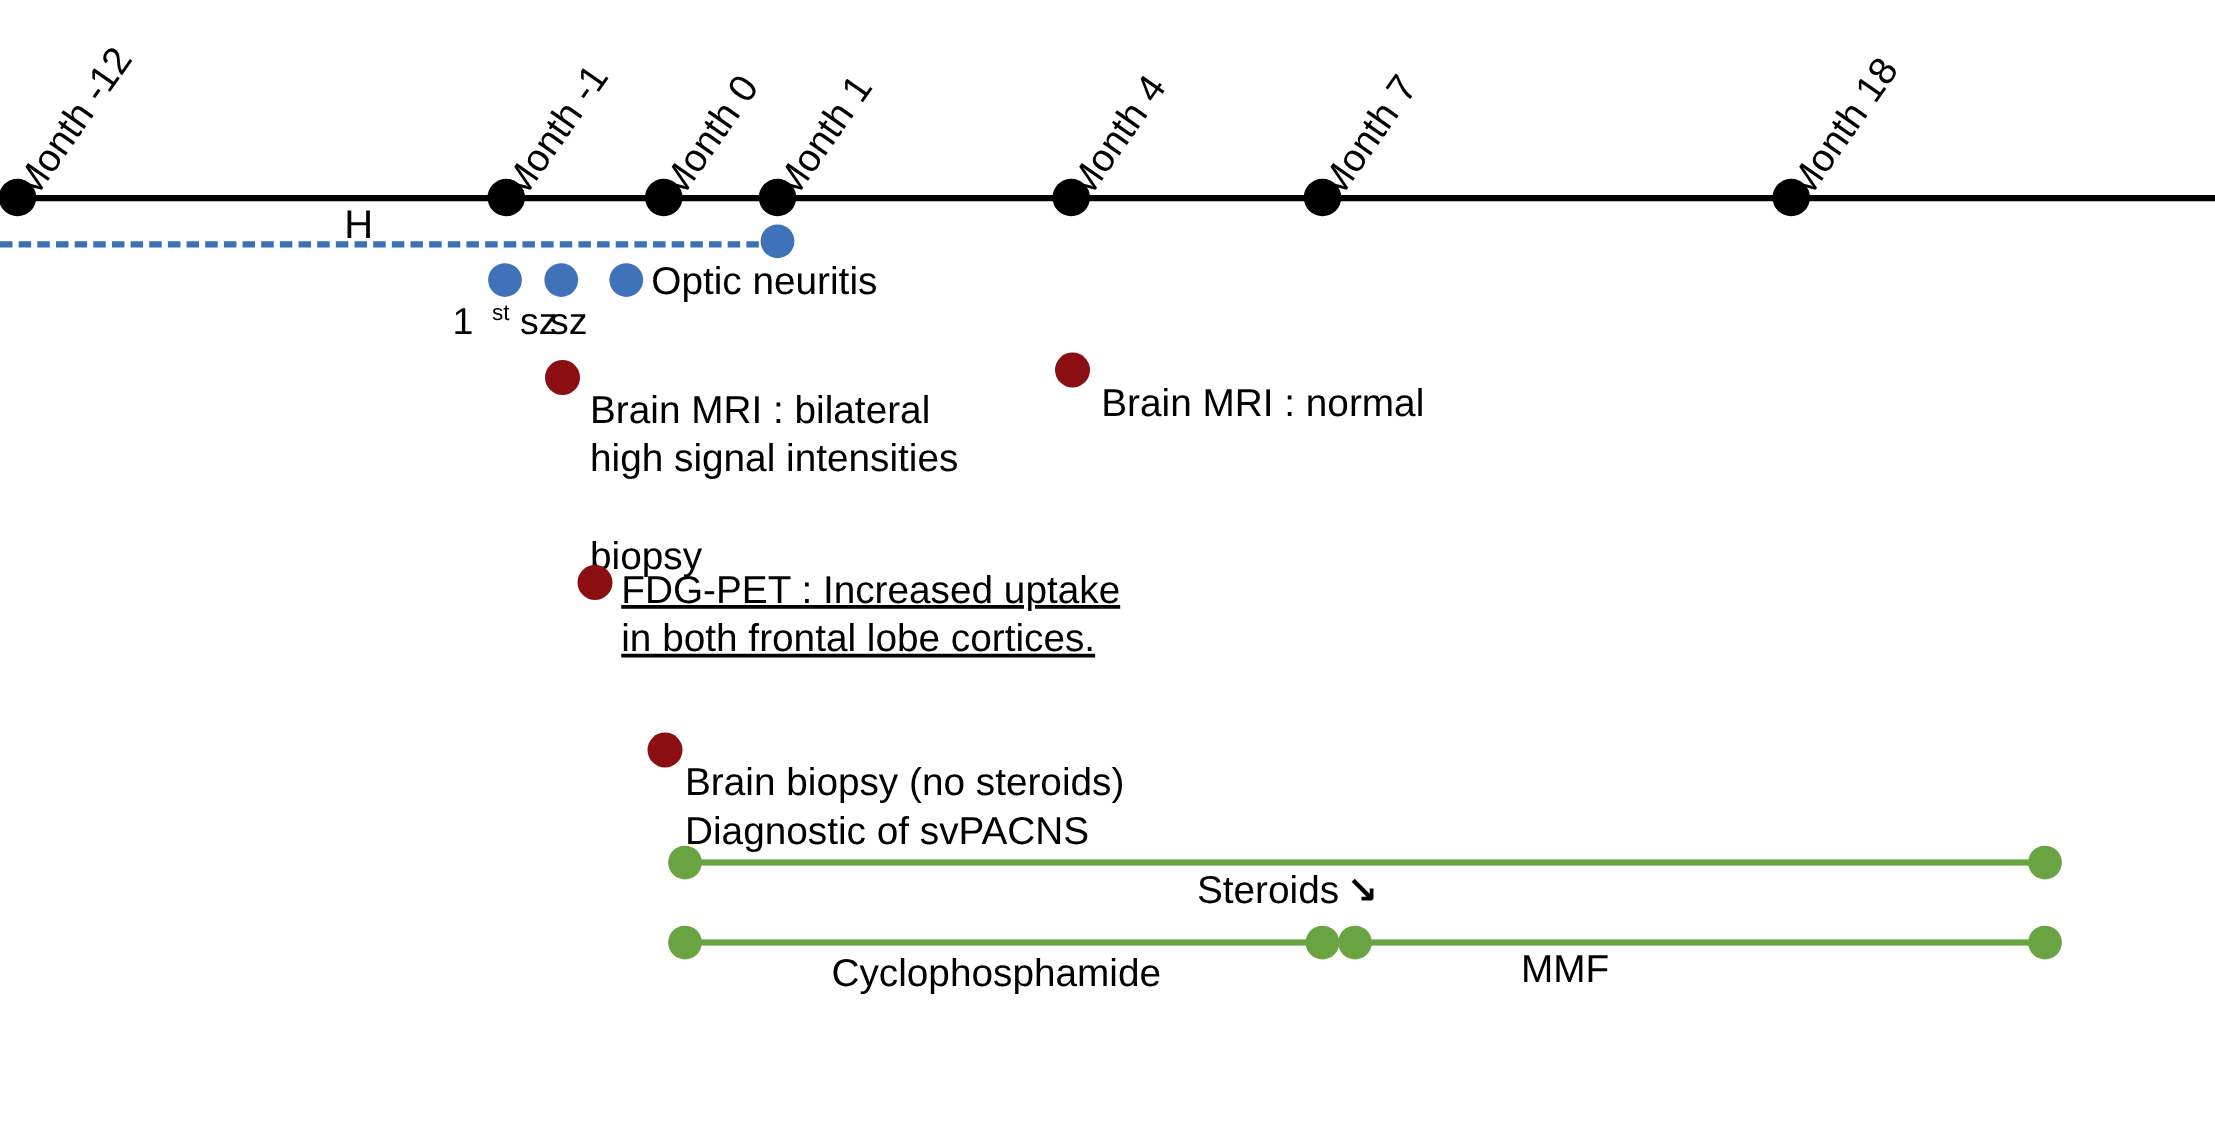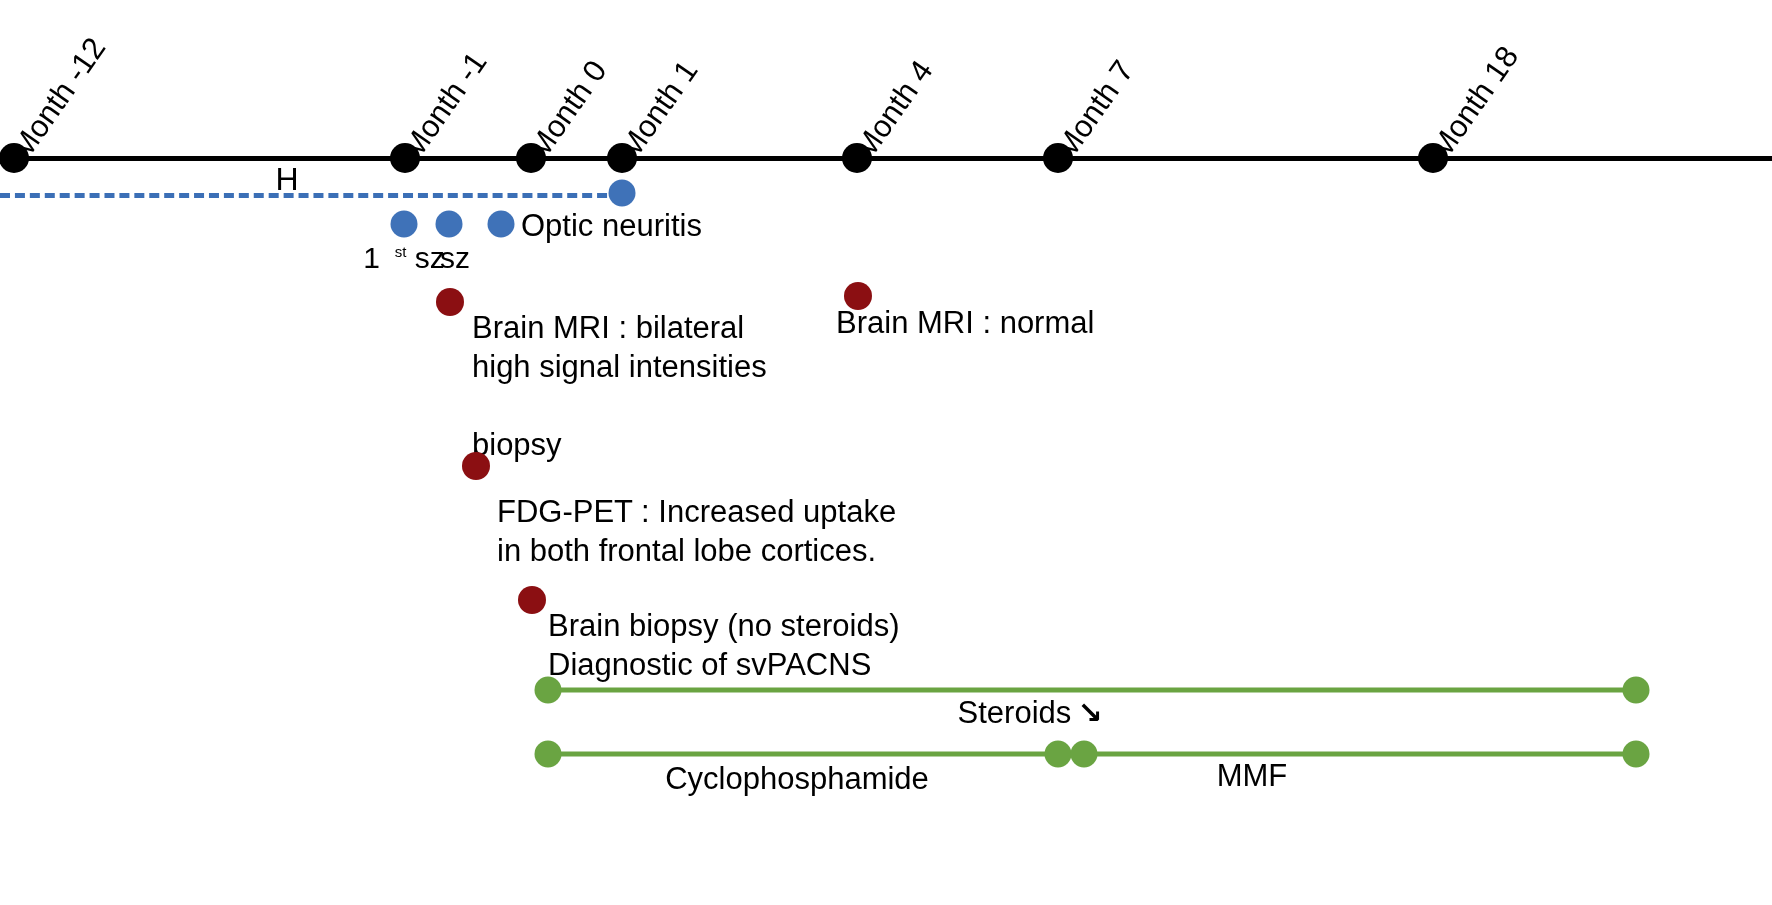--- a/index.html
+++ b/index.html
@@ -77,21 +77,21 @@
     transform: translateY(-50%);
   }
   .sz-label {
     position: absolute;
     font-size: 30px;
     line-height: 1;
     white-space: nowrap;
     transform: translateX(-50%);
   }
   .sz-label sup {
-    font-size: 15px;
+    font-size: 18px;
     vertical-align: super;
     line-height: 0;
     margin-left: 15px;
   }
 
   
   .red-dot {
     position: absolute;
     width: 28px;
     height: 28px;
@@ -171,24 +171,24 @@
   <div class="blue-dot" style="left:501px; top:224px;"></div>
   <div class="blue-text" style="left:521px; top:225px;">Optic neuritis</div>
 
   <div class="sz-label" style="left:404px; top:243px;"><span>1<sup>st</sup> sz</span></div>
   <div class="sz-label" style="left:455px; top:243px;">sz</div>
 
   <div class="red-dot" style="left:450px; top:302px;"></div>
   <div class="red-text" style="left:472px; top:284px;"><span>Brain MRI : bilateral</span><br><span>high signal intensities</span><br><br><span>biopsy</span></div>
 
   <div class="red-dot" style="left:858px; top:296px;"></div>
-  <div class="red-text" style="left:836px; top:279px;"><span>Brain MRI : normal</span></div>
+  <div class="red-text" style="left:881px; top:279px;"><span>Brain MRI : normal</span></div>
 
   <div class="red-dot" style="left:476px; top:466px;"></div>
-  <div class="red-text" style="left:497px; top:468px;"><span>FDG-PET : Increased uptake</span><br><span>in both frontal lobe cortices.</span><br></div>
+  <div class="red-text" style="left:497px; top:428px;text-decoration:underline;"><span>FDG-PET : Increased uptake</span><br><span>in both frontal lobe cortices.</span><br></div>
 
   <div class="red-dot" style="left:532px; top:600px;"></div>
   <div class="red-text" style="left:548px; top:582px;"><span>Brain biopsy (no steroids)</span><br><span>Diagnostic of svPACNS</span></div>
 
   <div class="green-line" style="left:546px; top:690px; width:1090px;"></div>
   <div class="green-dot" style="left:548px; top:690px;"></div>
   <div class="green-dot" style="left:1636px; top:690px;"></div>
   <div class="green-label" style="left:1030px; top:712px;"><span>Steroids</span><span class="arrow-glyph">↘</span></div>
 
   <div class="green-line" style="left:546px; top:754px; width:1090px;"></div>

